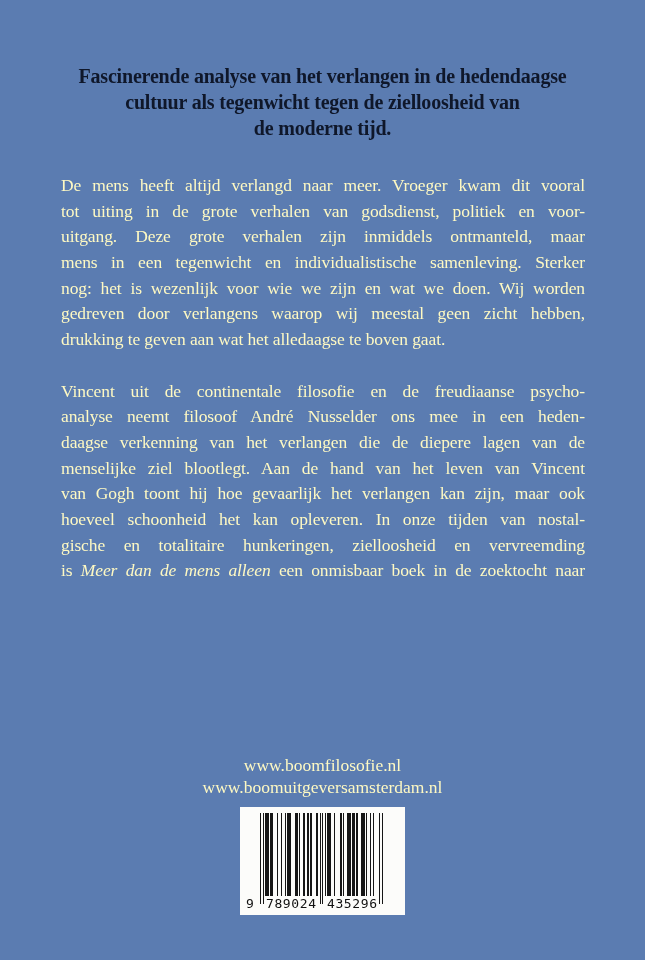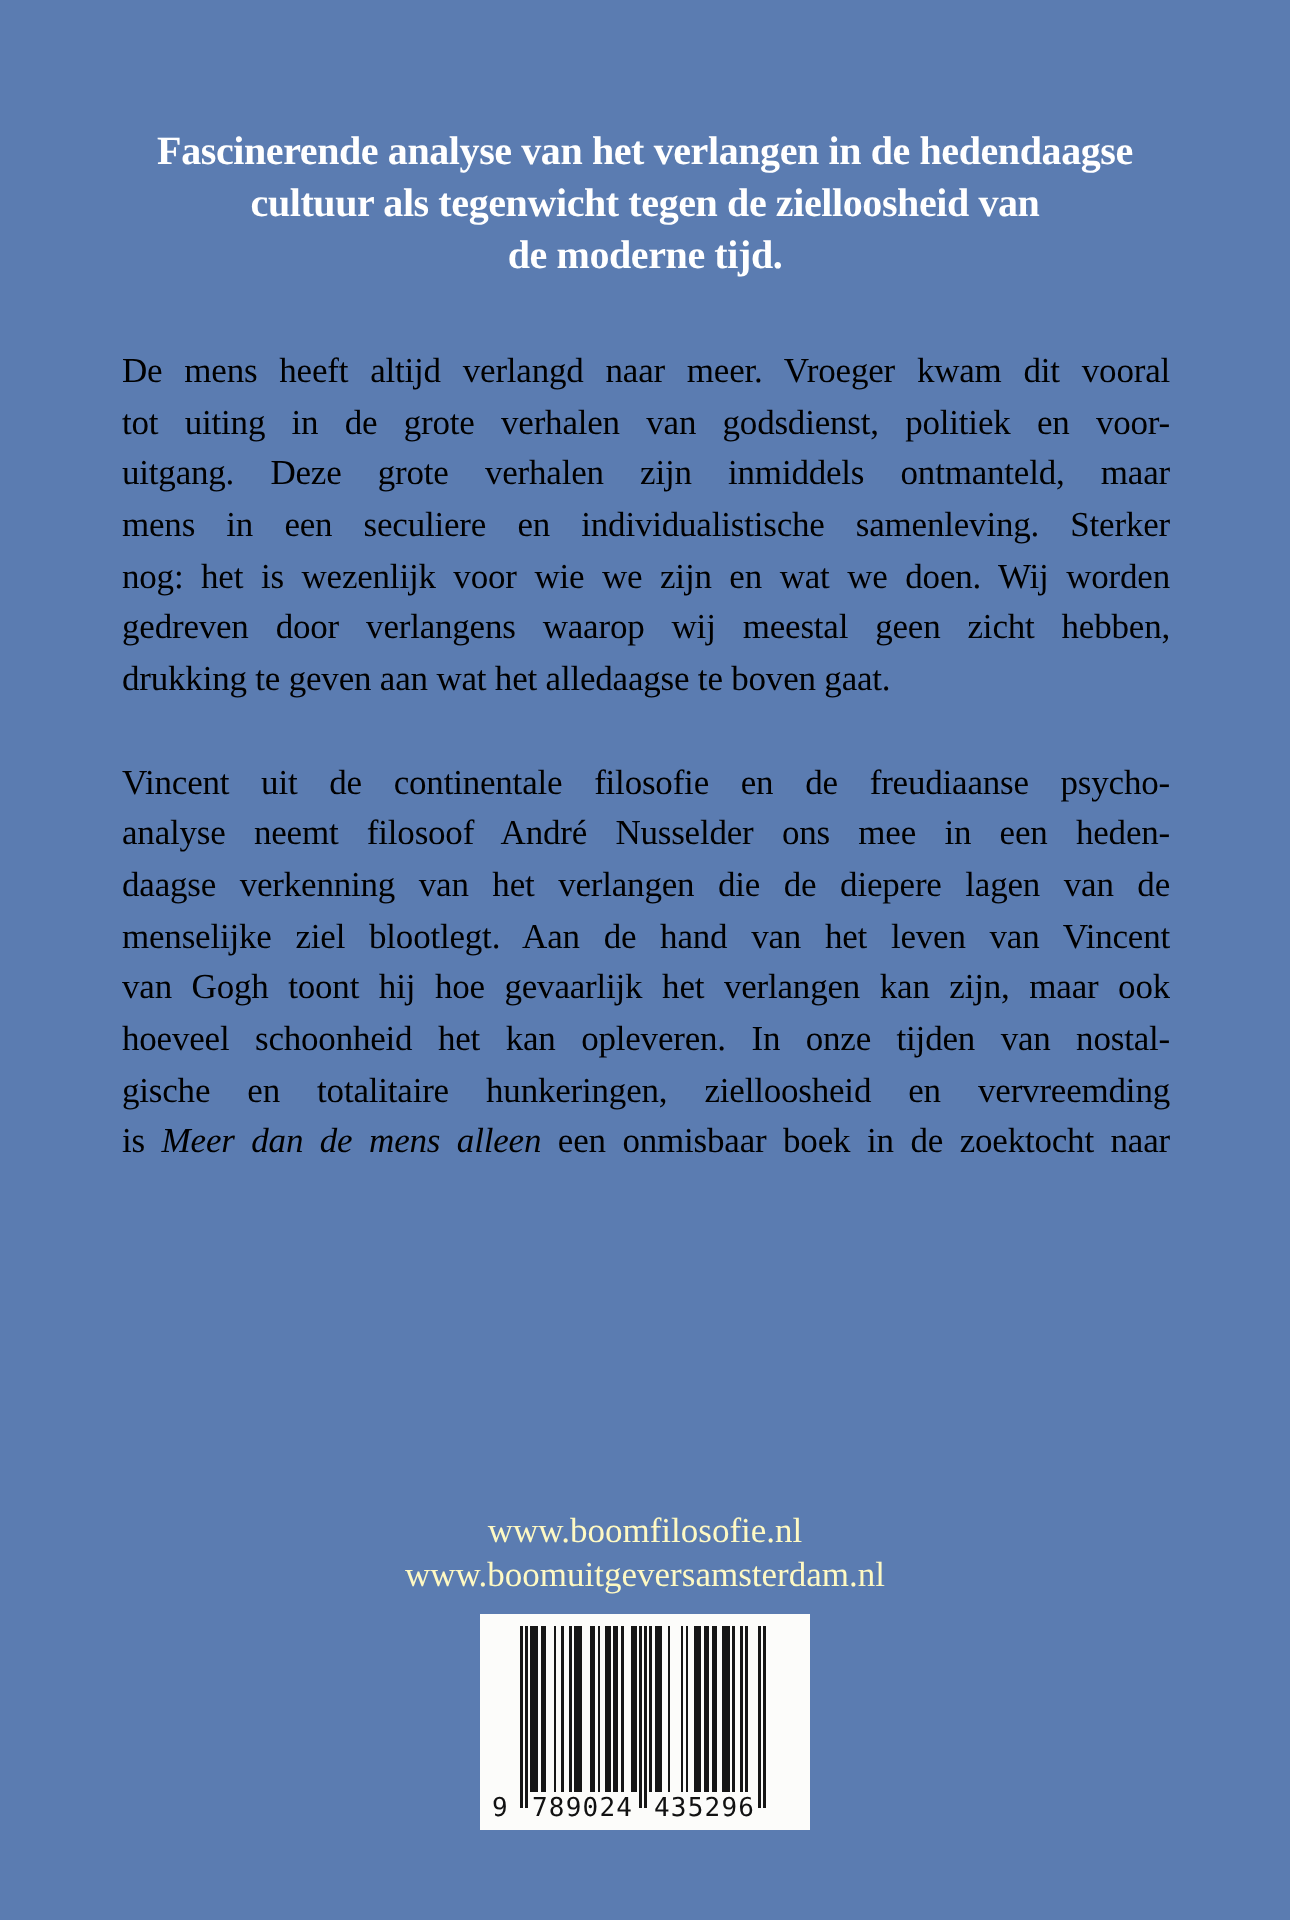--- a/index.html
+++ b/index.html
@@ -12,33 +12,33 @@
     position: relative;
     width: 645px; height: 960px;
     background: #5b7cb1;
     overflow: hidden;
   }
   
   .tagline {
     position: absolute;
     top: 63px; left: 0; right: 0;
     text-align: center;
-    color: #ffffff;
+    color: #0f172a;
     font-weight: bold;
     font-size: 20px;
     line-height: 26px;
     letter-spacing: -0.2px;
   }
   .tagline-line { white-space: nowrap; }
   
   .body-text {
     position: absolute;
     top: 173px; left: 61px;
     width: 524px;
-    color: #000000;
+    color: #fef9c3;
     font-size: 17.5px;
     letter-spacing: -0.1px;
   }
   .para { margin: 0 0 25.7px 0; }
   .para:last-child { margin-bottom: 0; }
   .line {
     height: 25.7px;
     line-height: 25.7px;
     overflow: hidden;
     text-align: justify;
@@ -81,21 +81,21 @@
       <div class="tagline-line">Fascinerende analyse van het verlangen in de hedendaagse</div>
       <div class="tagline-line">cultuur als tegenwicht tegen de zielloosheid van</div>
       <div class="tagline-line">de moderne tijd.</div>
     </div>
 
   <div class="body-text">
       <div class="para">
         <div class="line"><span>De mens heeft altijd verlangd naar meer. Vroeger kwam dit vooral</span></div>
         <div class="line"><span>tot uiting in de grote verhalen van godsdienst, politiek en voor-</span></div>
         <div class="line"><span>uitgang. Deze grote verhalen zijn inmiddels ontmanteld, maar</span></div>
-        <div class="line"><span>mens in een seculiere en individualistische samenleving. Sterker</span></div>
+        <div class="line"><span>mens in een tegenwicht en individualistische samenleving. Sterker</span></div>
         <div class="line"><span>nog: het is wezenlijk voor wie we zijn en wat we doen. Wij worden</span></div>
         <div class="line"><span>gedreven door verlangens waarop wij meestal geen zicht hebben,</span></div>
         <div class="line last"><span>drukking te geven aan wat het alledaagse te boven gaat.</span></div>
       </div>
       <div class="para">
         <div class="line"><span>Vincent uit de continentale filosofie en de freudiaanse psycho-</span></div>
         <div class="line"><span>analyse neemt filosoof André Nusselder ons mee in een heden-</span></div>
         <div class="line"><span>daagse verkenning van het verlangen die de diepere lagen van de</span></div>
         <div class="line"><span>menselijke ziel blootlegt. Aan de hand van het leven van Vincent</span></div>
         <div class="line"><span>van Gogh toont hij hoe gevaarlijk het verlangen kan zijn, maar ook</span></div>

